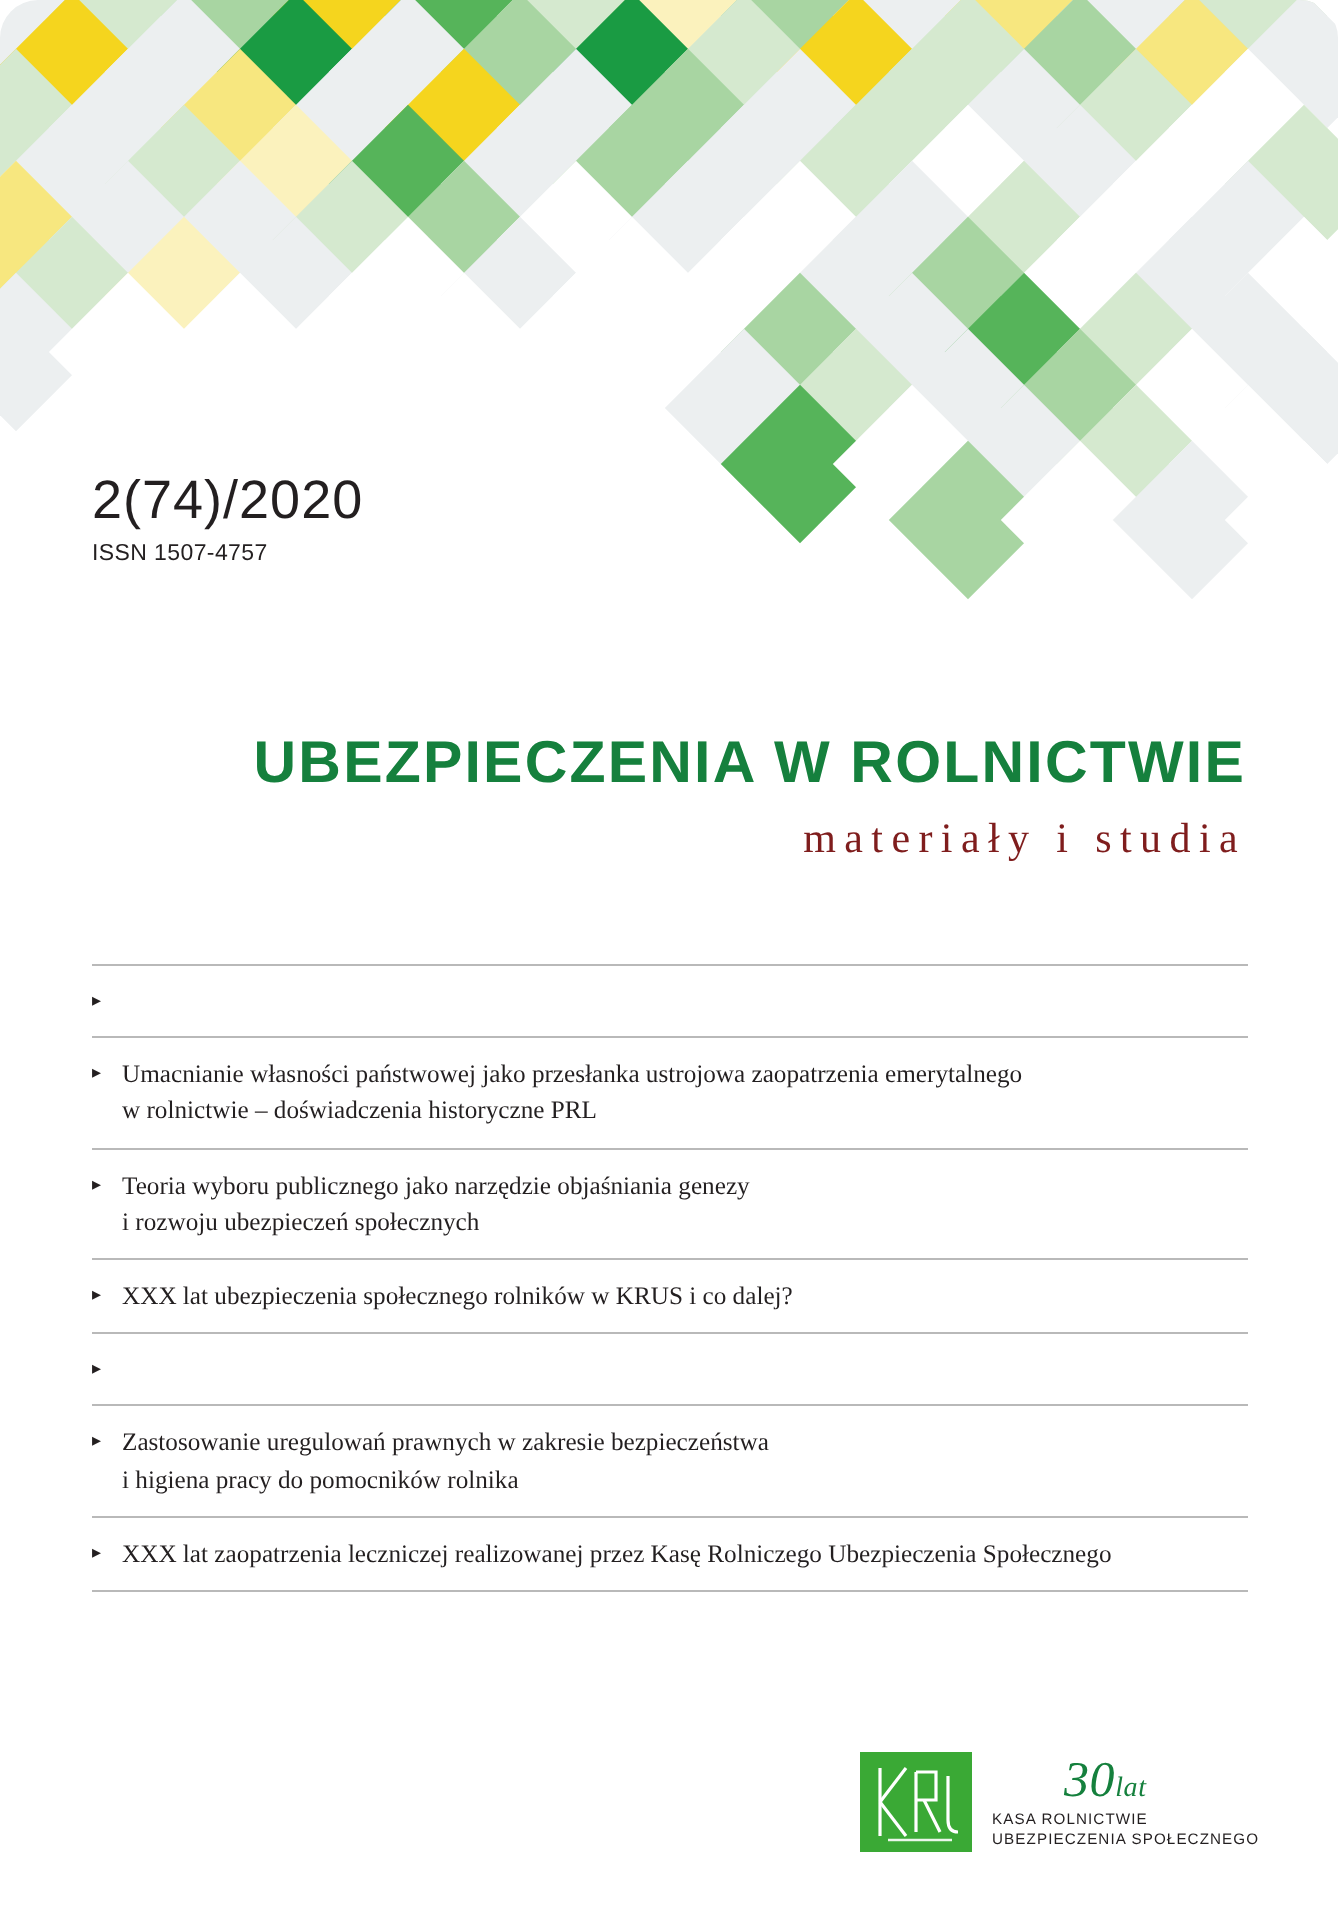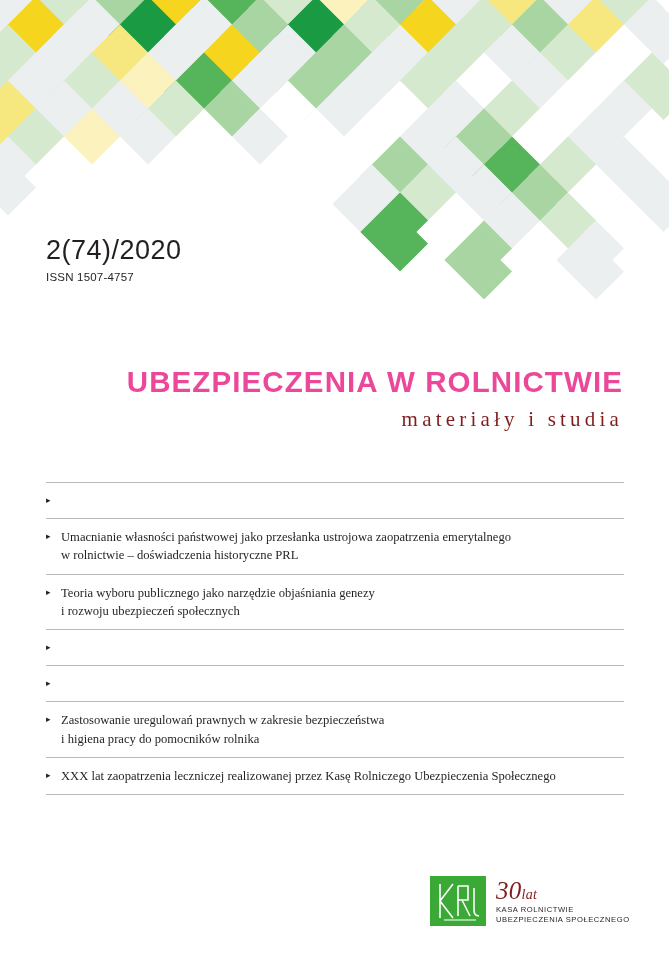--- a/index.html
+++ b/index.html
@@ -15,20 +15,21 @@
     overflow: hidden;
     position: relative;
   }
 
   #cover {
     position: relative;
     width: 669px;
     height: 964px;
     background: #ffffff;
     overflow: hidden;
+    border-radius: 19px;
   }
 
   
   #mosaic {
     position: absolute;
     top: 0;
     left: 0;
     width: 669px;
     height: 300px;
     overflow: hidden;
@@ -64,21 +65,21 @@
     right: 46px;
     top: 366px;
     text-align: right;
     width: 560px;
   }
   .main-title {
     font-family: "Liberation Sans", sans-serif;
     font-size: 29.5px;
     font-weight: 700;
     letter-spacing: 1.1px;
-    color: #ec4899;
+    color: #15803d;
     line-height: 1.1;
     white-space: nowrap;
   }
   .subtitle {
     margin-top: 9px;
     font-family: "Liberation Serif", serif;
     font-size: 21px;
     font-weight: 400;
     letter-spacing: 4.2px;
     color: #7f1d1d;
@@ -135,23 +136,24 @@
   }
   .logo-mark svg { display:block; }
   .logo-text {
     margin-left: 10px;
     padding-top: 2px;
   }
   .logo-30lat {
     font-family: "Liberation Serif", serif;
     font-size: 25px;
     font-style: italic;
-    color: #7f1d1d;
+    color: #15803d;
     line-height: 1;
     letter-spacing: 0.3px;
+    margin-left: 36px;
   }
   .logo-30lat .lat {
     font-size: 14px;
   }
   .logo-line1, .logo-line2 {
     font-family: "Liberation Sans", sans-serif;
     font-size: 7.6px;
     letter-spacing: 0.55px;
     color: #231f20;
     line-height: 1.32;
@@ -307,20 +309,21 @@
 
     <div class="toc-item">
       <span class="toc-bullet">▸</span>
       <span class="toc-text">Teoria wyboru publicznego jako narzędzie objaśniania genezy
 i rozwoju ubezpieczeń społecznych</span>
     </div>
     <div class="toc-rule"></div>
 
     <div class="toc-item">
       <span class="toc-bullet">▸</span>
+      <span class="toc-text">XXX lat ubezpieczenia społecznego rolników w KRUS i co dalej?</span>
     </div>
     <div class="toc-rule"></div>
 
     <div class="toc-item">
       <span class="toc-bullet">▸</span>
     </div>
     <div class="toc-rule"></div>
 
     <div class="toc-item">
       <span class="toc-bullet">▸</span>

